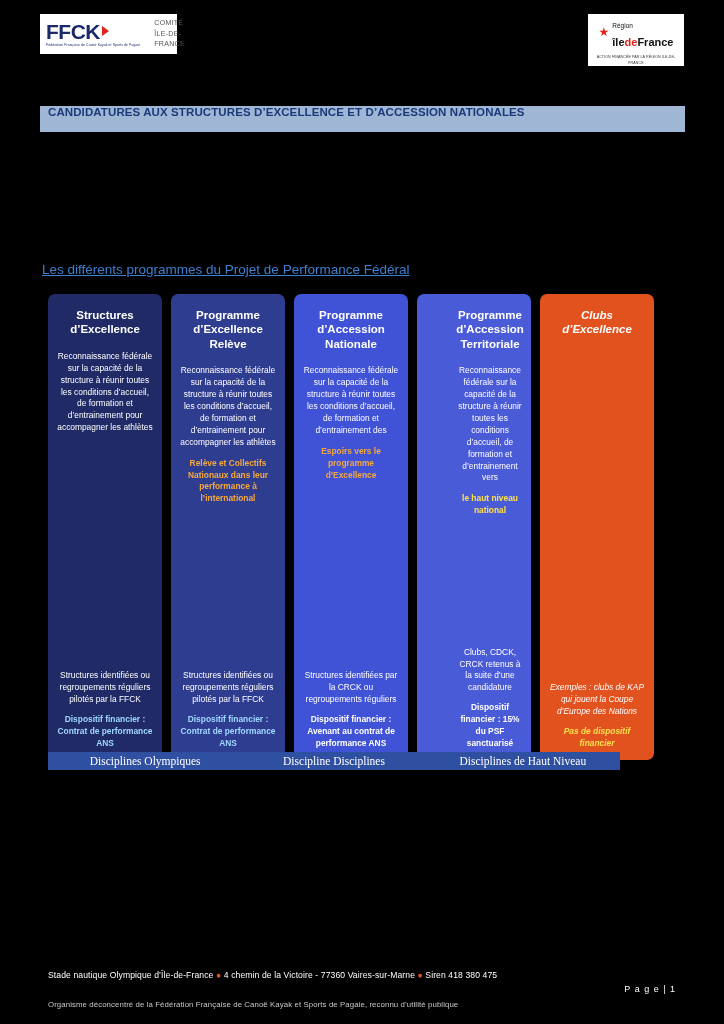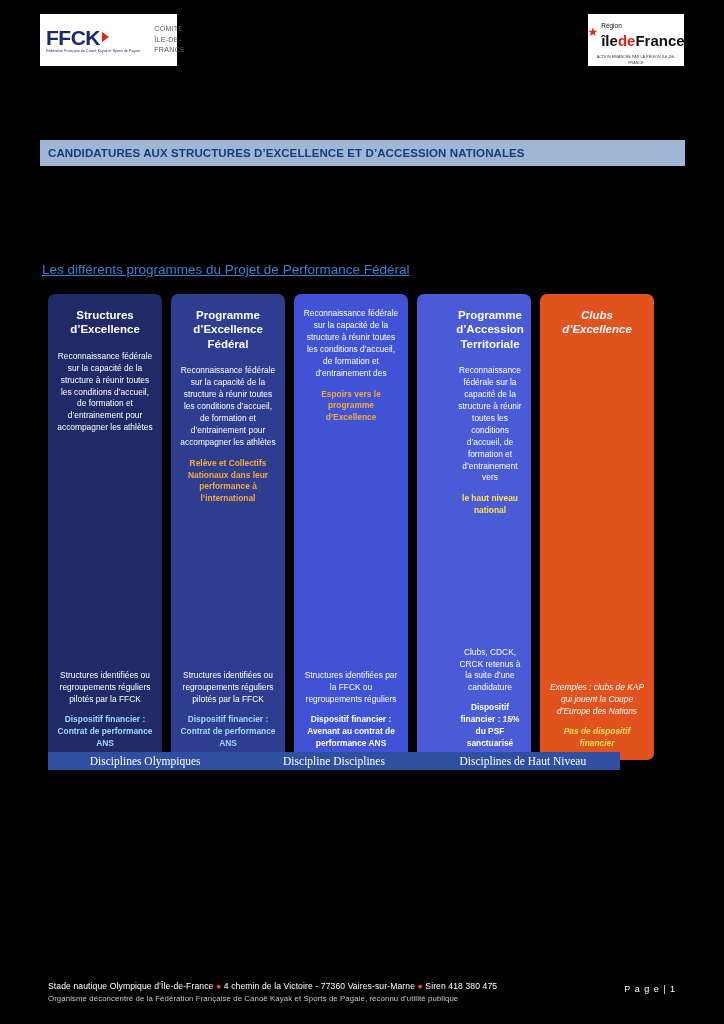--- a/index.html
+++ b/index.html
@@ -12,21 +12,21 @@
     position: relative;
     font-family: "Liberation Sans", sans-serif;
     color: #fff;
     overflow: hidden;
   }
 
   
   .logo-ffck {
     position: absolute;
     left: 40px; top: 14px;
-    width: 137px; height: 52px;
+    width: 137px; height: 40px;
     background: #fff;
     display: flex;
     align-items: center;
     padding: 4px 6px;
   }
   .logo-ffck .ffck-mark {
     display: flex;
     flex-direction: column;
     justify-content: center;
     line-height: 1;
@@ -86,21 +86,21 @@
     font-size: 12px;
     line-height: 1;
   }
   .logo-region .rg-txt1 {
     font-size: 6.5px;
     color: #111;
     text-align: left;
     line-height: 1.1;
   }
   .logo-region .rg-txt2 {
-    font-size: 15px;
+    font-size: 11px;
     font-weight: bold;
     color: #111;
     line-height: 1.05;
   }
   .logo-region .rg-txt2 .red { color: #e2231a; }
   .logo-region .rg-rule {
     width: 72px; height: 1px;
     background: #999;
     margin: 3px 0 2px;
   }
@@ -112,23 +112,22 @@
     letter-spacing: 0.1px;
   }
 
   
   .title-band {
     position: absolute;
     left: 40px; top: 106px;
     width: 645px; height: 26px;
     background: #9fb6d4;
     display: flex;
-    align-items: center;
+    align-items: flex-start;
     padding-left: 8px;
-    margin-top: 34px;
   }
   .title-band .t {
     color: #1b3a7a;
     font-weight: bold;
     font-size: 11.5px;
     letter-spacing: 0.1px;
   }
 
   
   .section-heading {
@@ -219,27 +218,26 @@
   
   .footer {
     position: absolute;
     left: 48px; top: 970px;
     width: 636px;
   }
   .footer .line1 {
     font-size: 8.6px;
     color: #ffffff;
     letter-spacing: 0.1px;
-    margin-top: 11px;
   }
   .footer .line1 .dot { color: #e2521f; }
   .footer .line2 {
     font-size: 7.8px;
     color: #c8c8c8;
-    margin-top: 3px;
+    margin-top: 20px;
     letter-spacing: 0.1px;
   }
   .footer .page {
     position: absolute;
     right: 8px; top: 14px;
     font-size: 9px;
     color: #ffffff;
     letter-spacing: 1px;
   }
 </style>
@@ -285,37 +283,38 @@
     <h3>Structures d’Excellence</h3>
     <div class="body">
       <p>Reconnaissance fédérale sur la capacité de la structure à réunir toutes les conditions d’accueil, de formation et d’entrainement pour accompagner les athlètes</p>
     </div>
     <div class="spacer"></div>
     <div class="bottom-block">Structures identifiées ou regroupements réguliers pilotés par la FFCK</div>
     <div class="finance">Dispositif financier : Contrat de performance ANS</div>
   </div>
 
   <div class="card mid">
-    <h3>Programme d’Excellence Fédéral</h3>
+    <h3>Programme d’Excellence Relève</h3>
     <div class="body">
       <p>Reconnaissance fédérale sur la capacité de la structure à réunir toutes les conditions d’accueil, de formation et d’entrainement pour accompagner les athlètes</p>
       <p class="hl-orange">Relève et Collectifs Nationaux dans leur performance à l’international</p>
     </div>
     <div class="spacer"></div>
     <div class="bottom-block">Structures identifiées ou regroupements réguliers pilotés par la FFCK</div>
     <div class="finance">Dispositif financier : Contrat de performance ANS</div>
   </div>
 
   <div class="card bright">
+    <h3>Programme d’Accession Nationale</h3>
     <div class="body">
       <p>Reconnaissance fédérale sur la capacité de la structure à réunir toutes les conditions d’accueil, de formation et d’entrainement des</p>
       <p class="hl-orange">Espoirs vers le programme d’Excellence</p>
     </div>
     <div class="spacer"></div>
-    <div class="bottom-block">Structures identifiées par la FFCK ou regroupements réguliers</div>
+    <div class="bottom-block">Structures identifiées par la CRCK ou regroupements réguliers</div>
     <div class="finance">Dispositif financier : Avenant au contrat de performance ANS</div>
   </div>
 
   <div class="card light">
     <h3>Programme d’Accession Territoriale</h3>
     <div class="body">
       <p>Reconnaissance fédérale sur la capacité de la structure à réunir toutes les conditions d’accueil, de formation et d’entrainement vers</p>
       <p class="hl-yellow">le haut niveau national</p>
     </div>
     <div class="spacer"></div>

